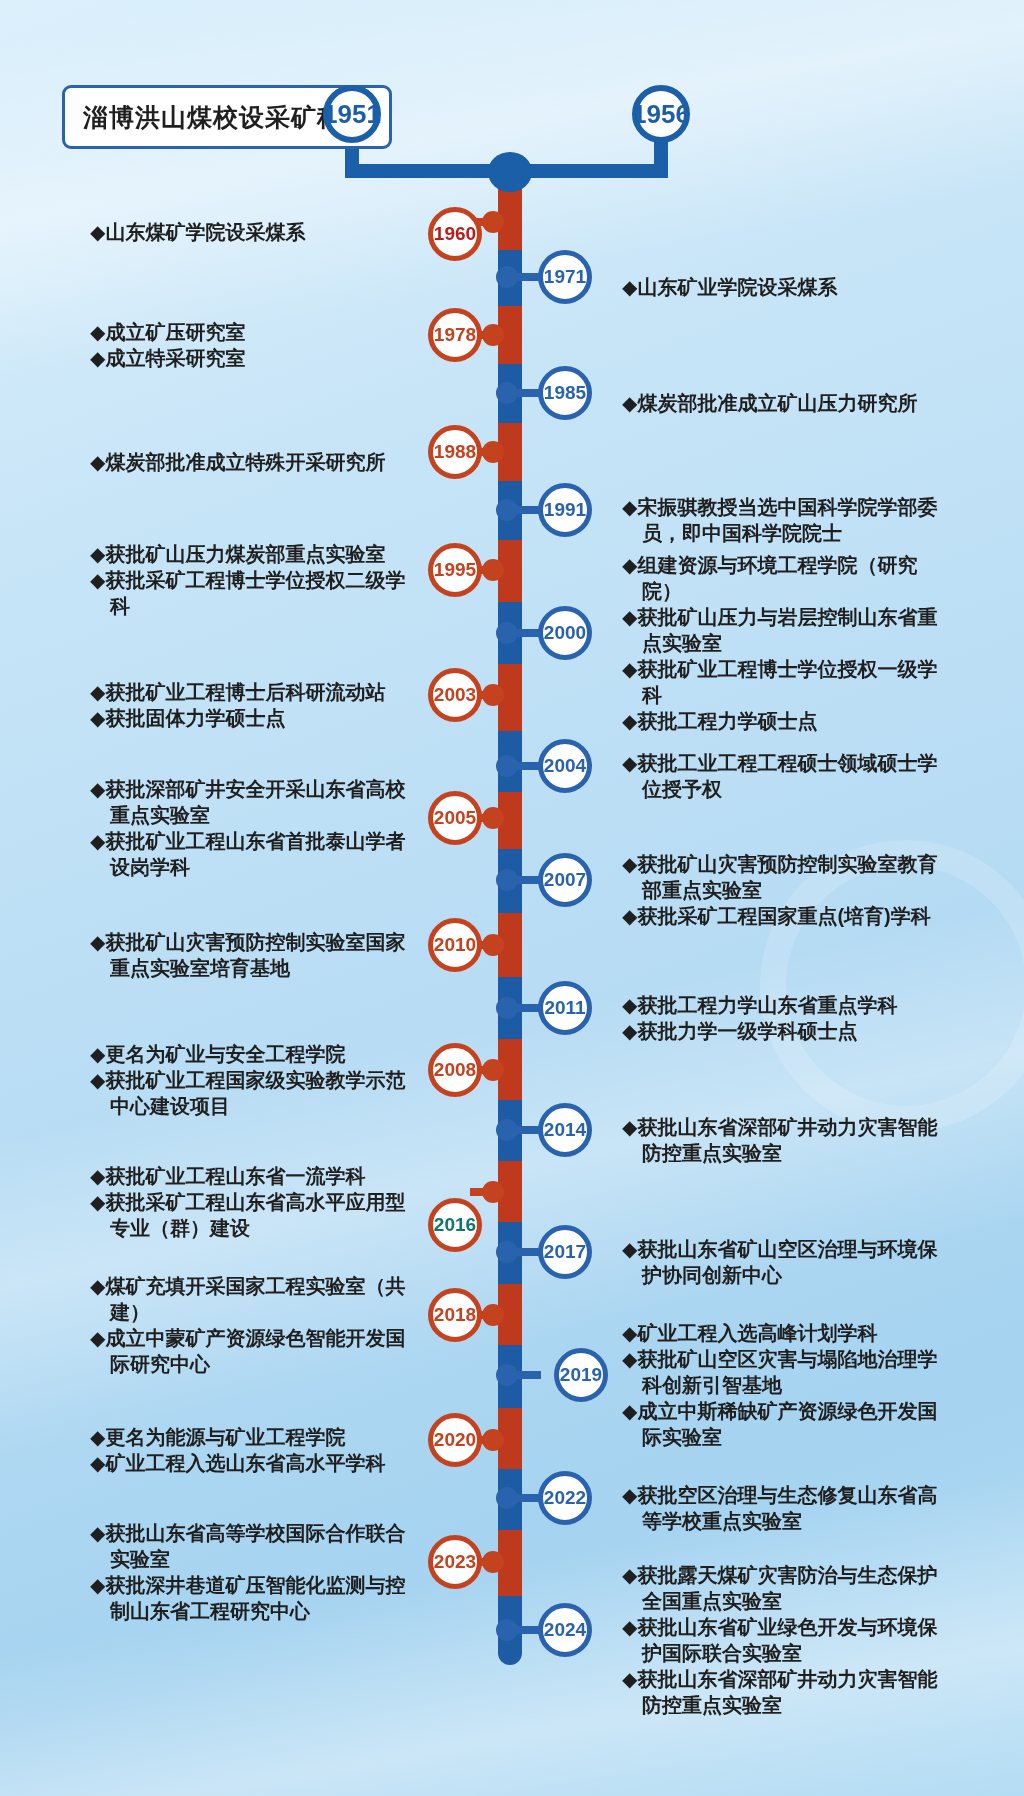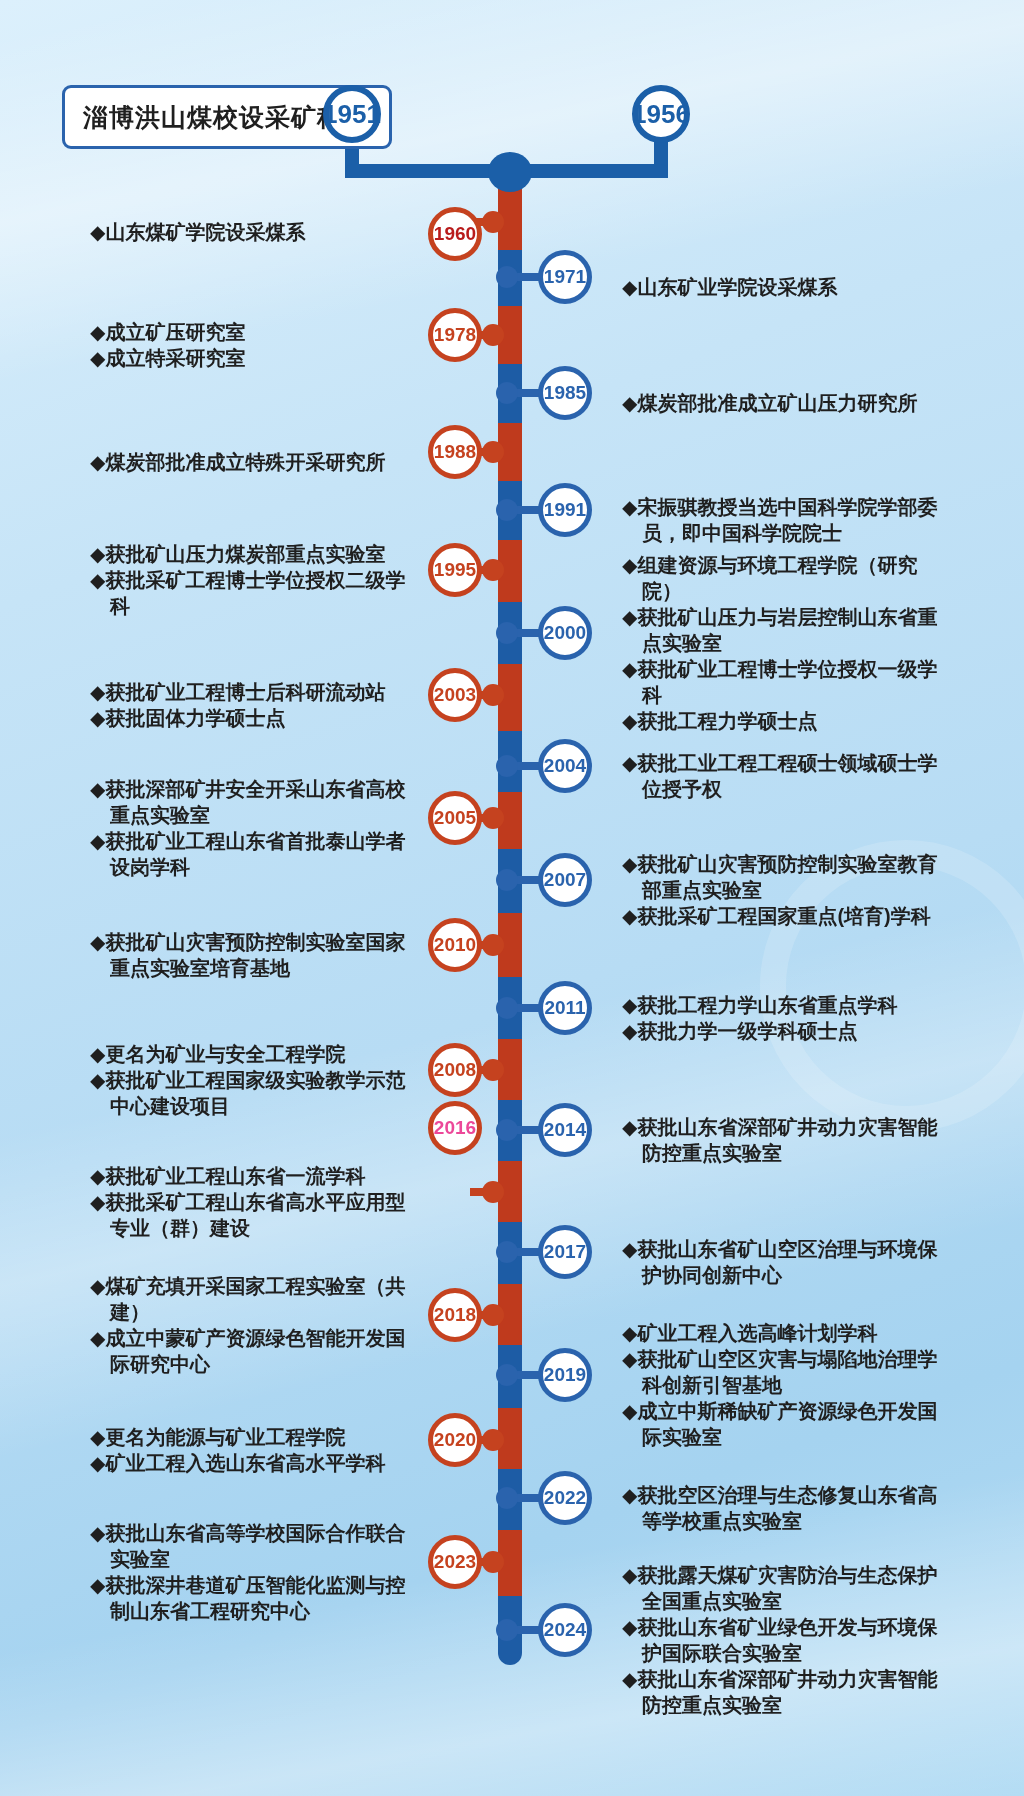--- a/index.html
+++ b/index.html
@@ -322,21 +322,21 @@
       <div class="m-box left" style="left: 72px; width: 388px; top: 1192px; transform: translateY(-50%); --pt: 50%;">
         <div class="shell" style="background: rgb(197, 66, 31);"></div>
         <div class="m-inner"></div>
         <div class="m-content">
           <div class="m-item">◆获批矿业工程山东省一流学科</div>
           <div class="m-item">◆获批采矿工程山东省高水平应用型专业（群）建设</div>
         </div>
       </div>
       <div class="node-link" style="top: 1188px; background: rgb(197, 66, 31); left: 470px; width: 28px;"></div>
       <div class="node-dot" style="top: 1181px; left: 482px; background: rgb(197, 66, 31);"></div>
-      <div class="year-circle node" style="left: 428px; top: 1101px; border-color: rgb(197, 66, 31); color: #ec4899;">
+      <div class="year-circle node" style="left: 428px; top: 1198px; border-color: rgb(197, 66, 31); color: #0f766e;">
         <span>2016</span>
       </div>
       <div class="m-box right" style="left: 560px; width: 398px; top: 1252px; transform: translateY(-50%); --pt: 50%;">
         <div class="shell" style="background: rgb(42, 99, 173);"></div>
         <div class="m-inner"></div>
         <div class="m-content">
           <div class="m-item">◆获批山东省矿山空区治理与环境保护协同创新中心</div>
         </div>
       </div>
       <div class="node-link" style="top: 1248px; background: rgb(42, 99, 173); left: 505px; width: 36px;"></div>
@@ -361,21 +361,21 @@
         <div class="shell" style="background: rgb(42, 99, 173);"></div>
         <div class="m-inner"></div>
         <div class="m-content">
           <div class="m-item">◆矿业工程入选高峰计划学科</div>
           <div class="m-item">◆获批矿山空区灾害与塌陷地治理学科创新引智基地</div>
           <div class="m-item">◆成立中斯稀缺矿产资源绿色开发国际实验室</div>
         </div>
       </div>
       <div class="node-link" style="top: 1371px; background: rgb(42, 99, 173); left: 505px; width: 36px;"></div>
       <div class="node-dot" style="top: 1364px; left: 496px; background: rgb(42, 99, 173);"></div>
-      <div class="year-circle node" style="left: 538px; top: 1348px; border-color: rgb(42, 99, 173); color: rgb(42, 99, 173);">
+      <div class="year-circle node" style="left: 554px; top: 1348px; border-color: rgb(42, 99, 173); color: rgb(42, 99, 173);">
         <span>2019</span>
       </div>
       <div class="m-box left" style="left: 72px; width: 388px; top: 1440px; transform: translateY(-50%); --pt: 50%;">
         <div class="shell" style="background: rgb(197, 66, 31);"></div>
         <div class="m-inner"></div>
         <div class="m-content">
           <div class="m-item">◆更名为能源与矿业工程学院</div>
           <div class="m-item">◆矿业工程入选山东省高水平学科</div>
         </div>
       </div>

